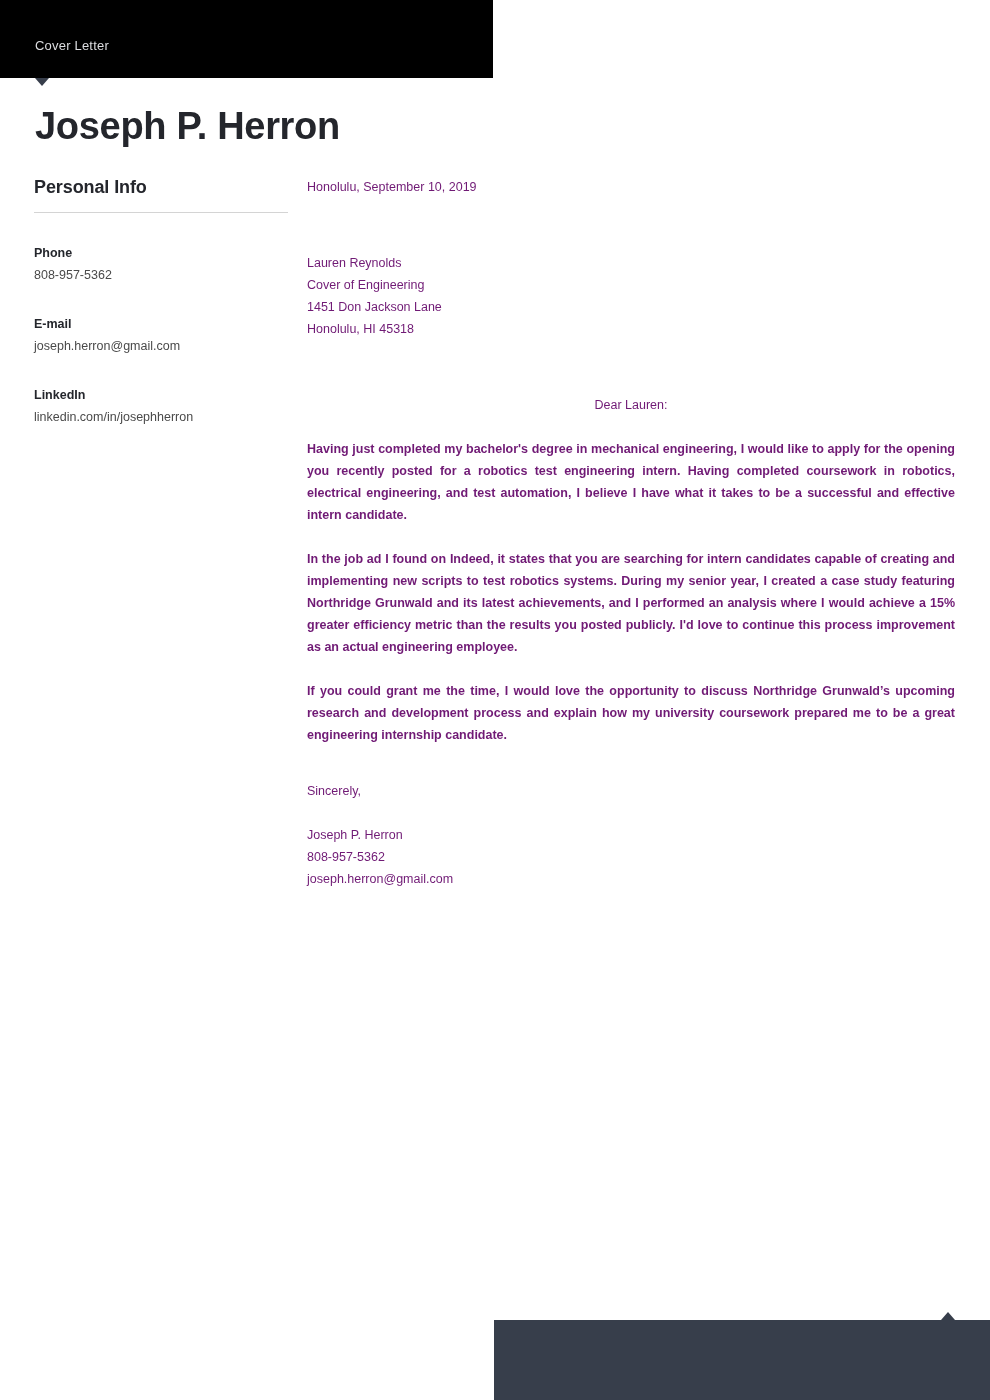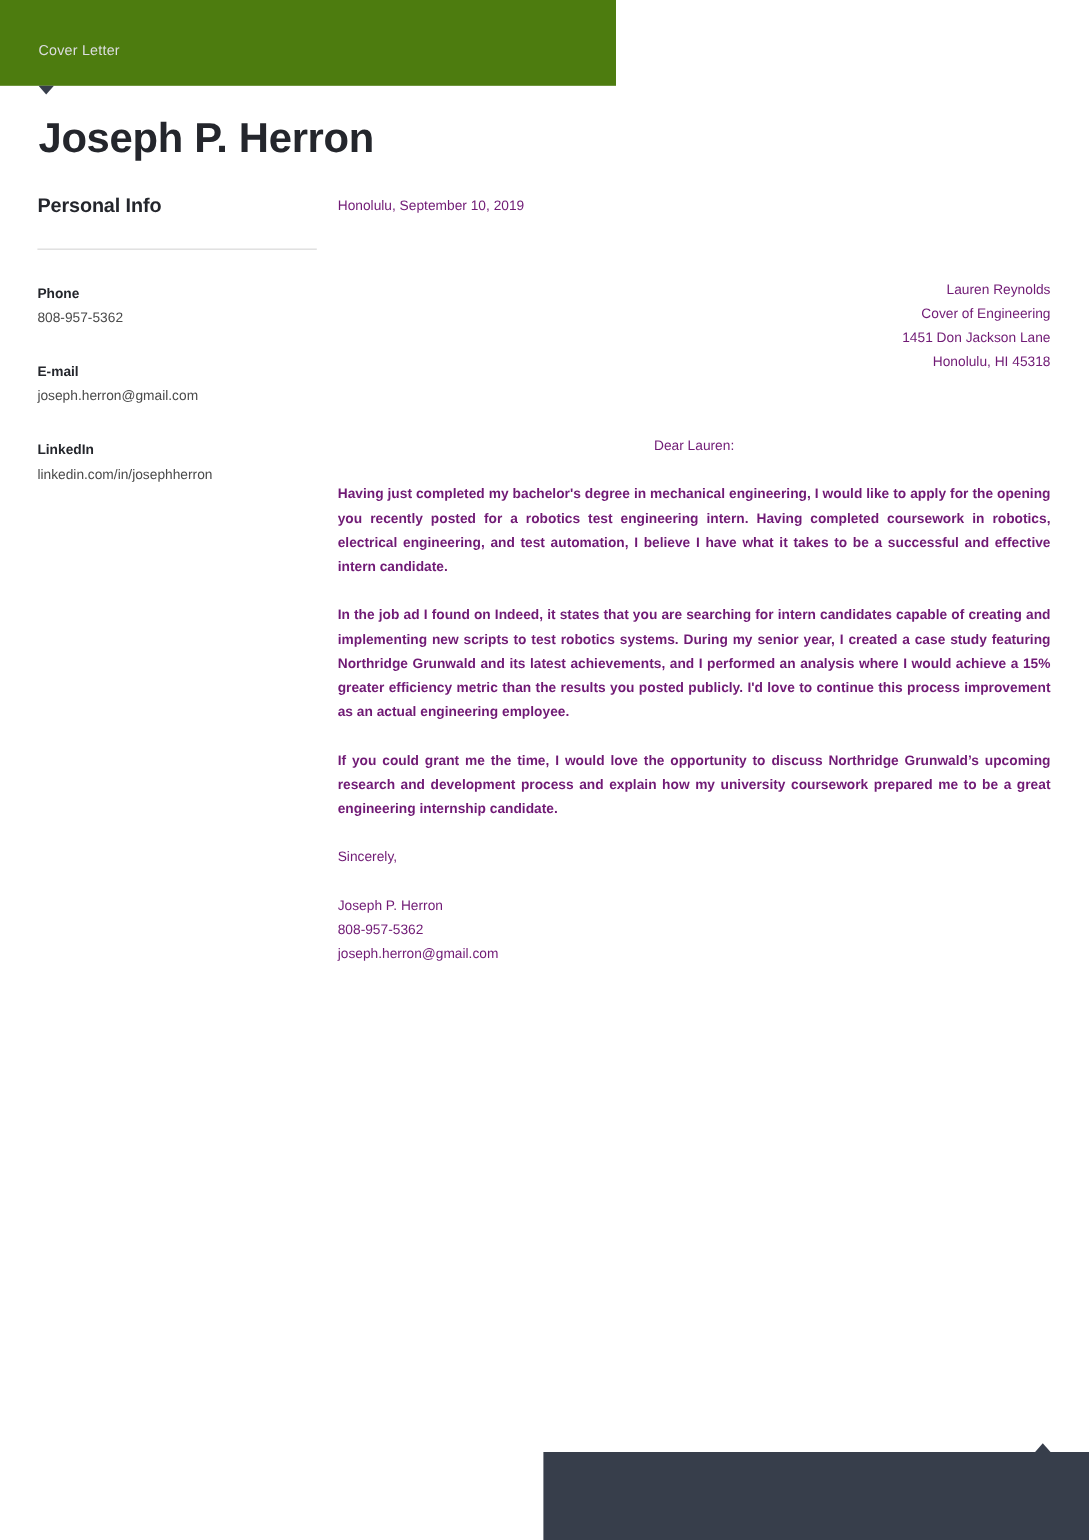--- a/index.html
+++ b/index.html
@@ -18,23 +18,23 @@
     height: 1400px;
     background: #ffffff;
     overflow: hidden;
   }
 
   
   .header-bar {
     position: absolute;
     left: 0;
     top: 0;
-    width: 560px;
+    width: 493px;
     height: 78px;
-    background: #4d7c0f;
+    background: #000000;
   }
 
   .header-label {
     position: absolute;
     left: 35px;
     top: 38px;
     font-size: 13px;
     line-height: 16px;
     color: #dcdde0;
     letter-spacing: 0.2px;
@@ -79,21 +79,21 @@
     left: 34px;
     top: 0;
     width: 254px;
   }
 
   .sidebar-title {
     font-size: 18px;
     line-height: 22px;
     font-weight: bold;
     color: #24262c;
-    padding-bottom: 28px;
+    padding-bottom: 14px;
     border-bottom: 1px solid #d4d4d4;
     letter-spacing: -0.1px;
   }
 
   .info-group {
     margin-top: 32px;
   }
 
   .info-label {
     font-size: 12.5px;
@@ -122,38 +122,37 @@
   .letter-date {
     line-height: 22px;
   }
 
   .recipient {
     margin-top: 54px;
   }
 
   .recipient-line {
     line-height: 22px;
-    text-align: right;
   }
 
   .salutation {
     margin-top: 54px;
     line-height: 22px;
     text-align: center;
   }
 
   .letter-para {
     margin-top: 22px;
     line-height: 22px;
     text-align: justify;
     font-weight: bold;
   }
 
   .closing {
-    margin-top: 22px;
+    margin-top: 34px;
     line-height: 22px;
   }
 
   .signature {
     margin-top: 22px;
   }
 
   .signature-line {
     line-height: 22px;
   }

